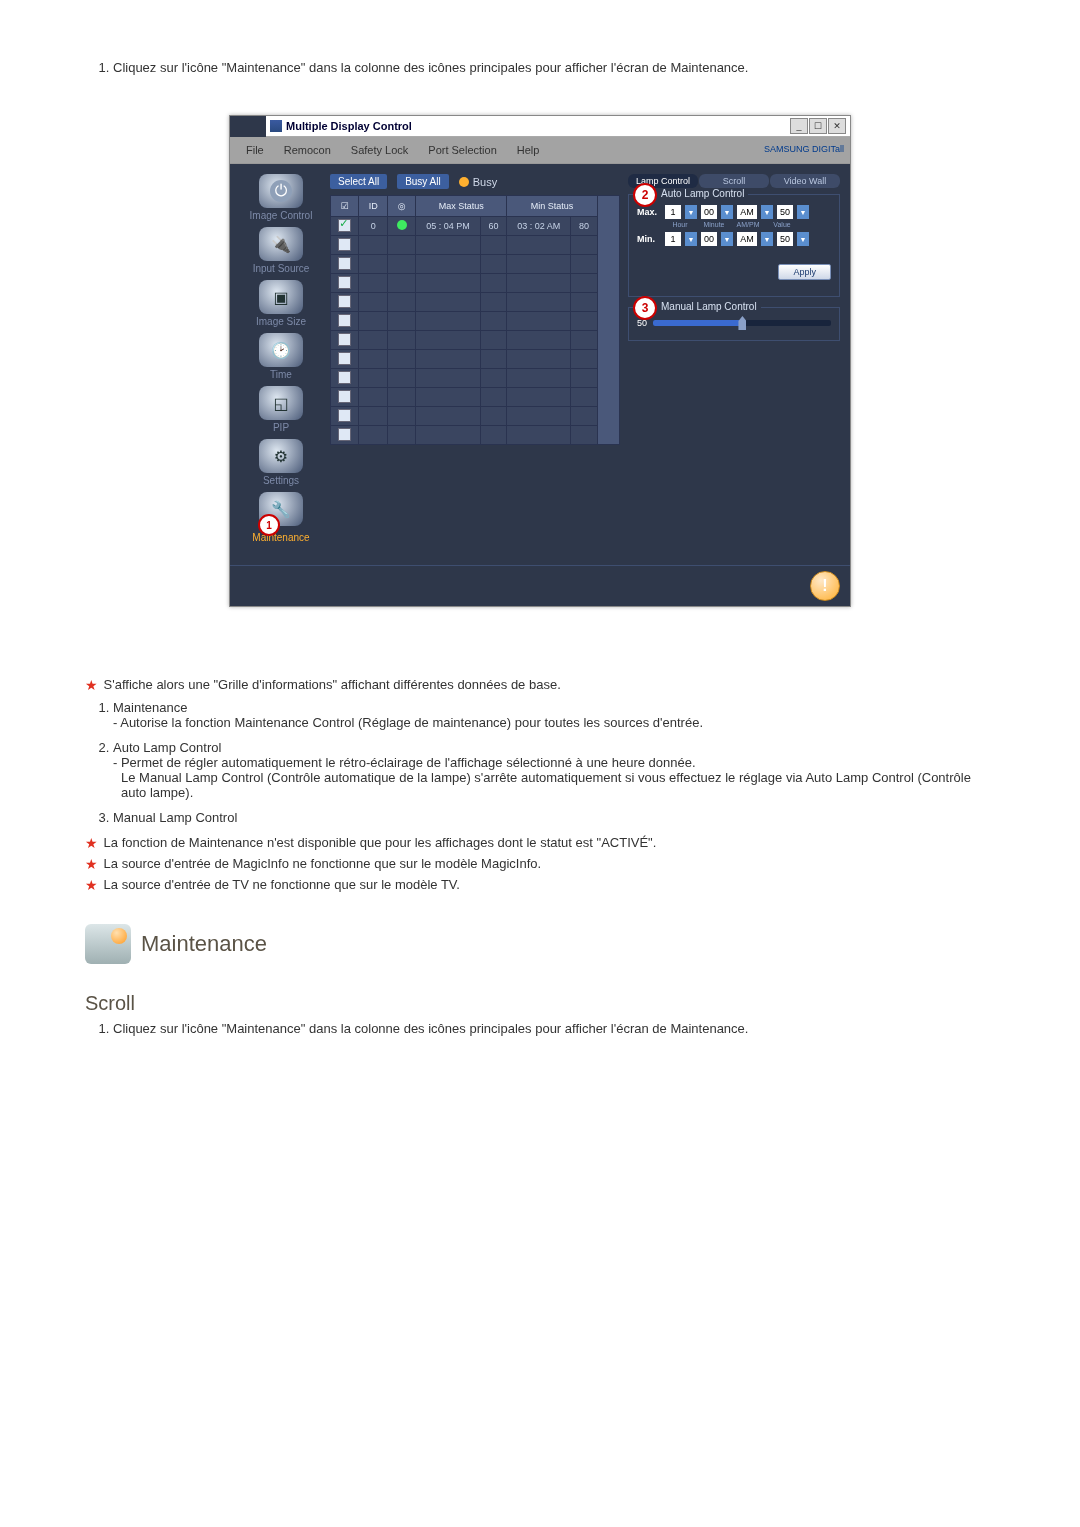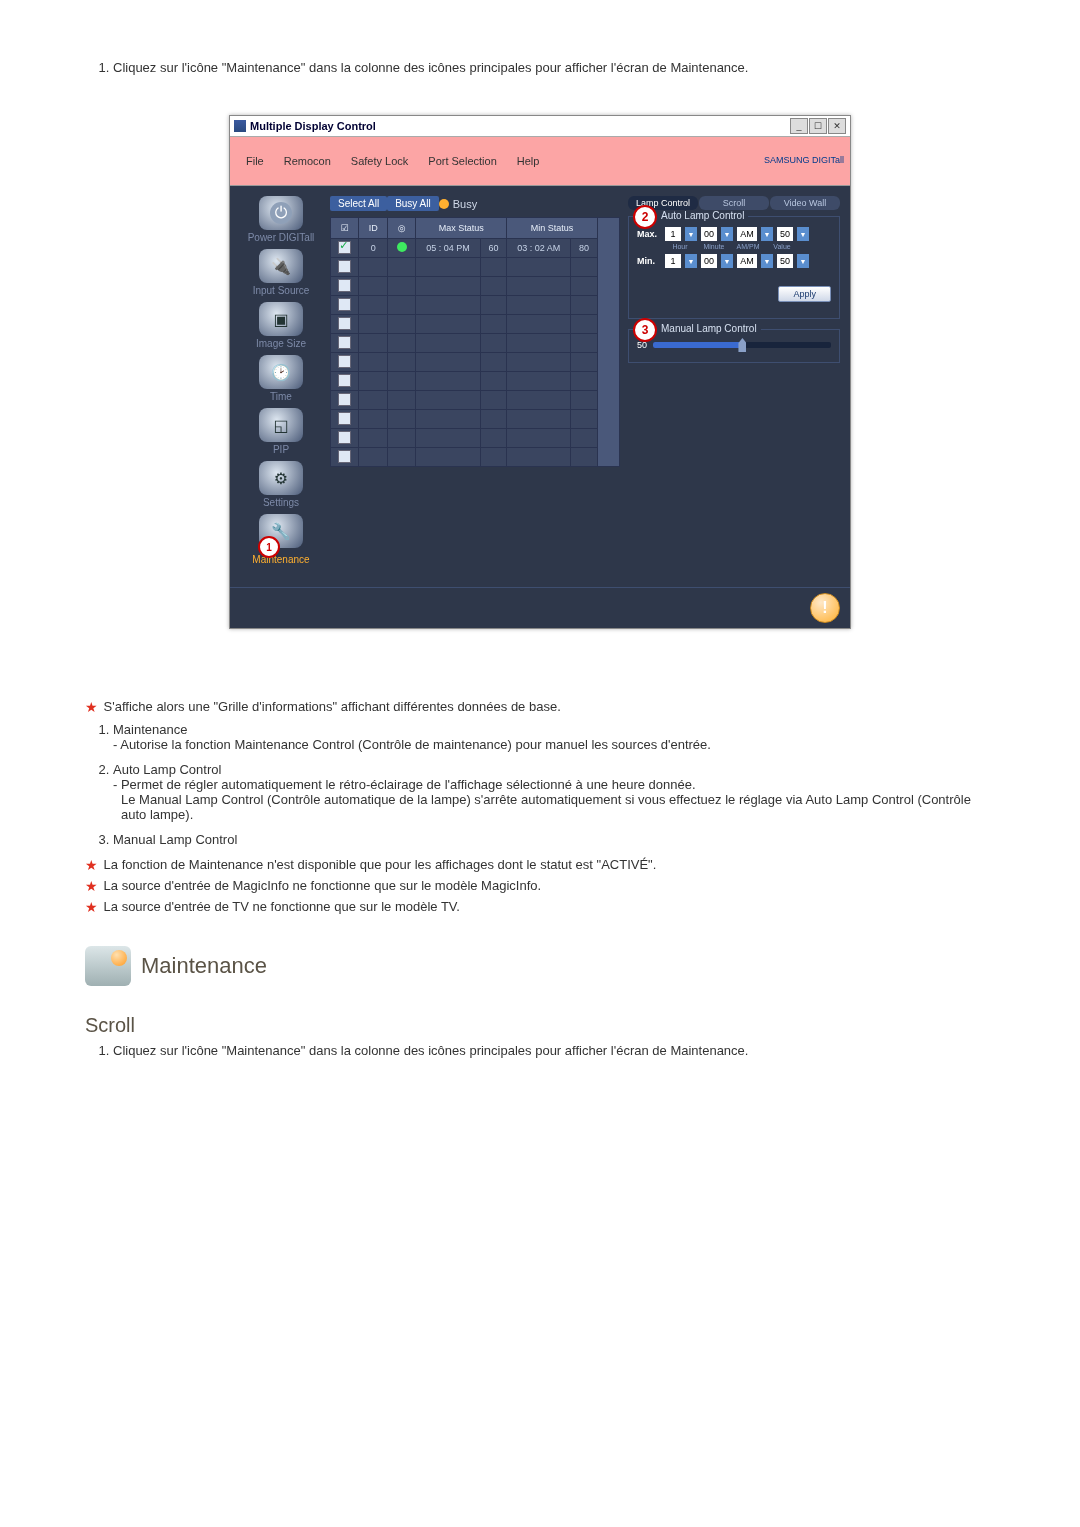--- a/index.html
+++ b/index.html
@@ -1,35 +1,35 @@
 <!DOCTYPE html>
 <html><head>
 <meta charset="utf-8">
 <style>
 body { margin:0; padding:0; font-family:Arial,Helvetica,sans-serif; font-size:13px; color:#333; background:#fff; width:1080px; }
 .page { padding:60px 85px 80px 85px; }
 .intro-list { margin:0 0 40px 0; padding-left:28px; list-style:decimal; }
 .screenshot { width:620px; margin:0 auto 70px auto; background:#2e374a; border:1px solid #888; box-shadow:0 0 4px rgba(0,0,0,.3); font-size:11px; }
-.titlebar { background:#fff; display:flex; align-items:center; padding:2px 4px; border-bottom:1px solid #aaa; }
+.titlebar { background:#fff; display:flex; align-items:center; padding:2px 4px; border-bottom:1px solid #aaa;margin-left:36px; }
 .tb-icon { width:12px; height:12px; background:linear-gradient(#3a5aa0,#2a4a80); margin-right:4px; }
 .tb-title { flex:1; color:#003; font-weight:bold; }
 .wbtn { width:16px; height:14px; background:#ddd; border:1px solid #888; display:flex; align-items:center; justify-content:center; margin-left:1px; font-size:9px; }
-.menubar { background:#fca5a5; display:flex; padding:16px 6px; border-bottom:1px solid #999; }
+.menubar { background:#a3a3a3; display:flex; padding:5px 6px; border-bottom:1px solid #999; }
 .mitem { padding:2px 10px; color:#333; }
 .brand { margin-left:auto; color:#003a8c; font-size:9px; padding-top:2px; }
 .inner { padding:10px; display:flex; gap:8px; }
 .sidebar { width:82px; }
 .sitem { text-align:center; color:#7d8aa8; font-size:10px; margin-bottom:6px; }
 .sitem.active { color:#ffb030; }
 .sicon { width:44px; height:34px; margin:0 auto 2px; background:radial-gradient(circle at 40% 35%, #dde6f0, #4a5a78); border-radius:8px; display:flex; align-items:center; justify-content:center; font-size:16px; color:#233; }
 .sicon.power { background:radial-gradient(circle at 40% 35%, #dde6f0, #4a5a78); }
 .sicon .inneri { width:22px; height:22px; border-radius:50%; background:#8fa0b8; display:flex; align-items:center; justify-content:center; color:#fff; }
 .badge1 { position:relative; left:18px; top:-14px; width:18px; height:18px; border-radius:50%; background:#fff; border:2px solid #c00; color:#c00; display:flex; align-items:center; justify-content:center; font-weight:bold; margin-bottom:-18px; }
 .mid { flex:1; }
-.btnrow { display:flex; align-items:center; margin-bottom:6px; }
+.btnrow { display:flex; gap:10px; align-items:center; margin-bottom:6px; }
 .smallbtn { background:#3c5f9f; color:#fff; padding:2px 8px; border-radius:2px; font-size:10px; }
 .busy { display:flex; align-items:center; gap:4px; color:#cfd8e8; }
 .busy-dot { width:10px; height:10px; border-radius:50%; background:#ffb030; }
 table.grid { border-collapse:collapse; width:100%; background:#3a4560; color:#c6d2e6; }
 table.grid th { background:#4a587a; color:#e6edf8; font-weight:normal; padding:2px 4px; border:1px solid #2a3350; font-size:9px; height:16px; }
 table.grid td { border:1px solid #2a3350; padding:0; height:18px; text-align:center; font-size:9px; }
 .chk { width:11px; height:11px; background:#dfe8f5; border:1px solid #667; display:inline-block; }
 .chk.c { position:relative; }
 .chk.c:after { content:"✓"; position:absolute; left:0; top:-3px; color:#1a4; font-size:11px; }
 .ledcell .led { width:10px; height:10px; border-radius:50%; background:#3eea60; display:inline-block; }
@@ -91,21 +91,21 @@
       <div class="mitem">Port Selection</div>
       <div class="mitem">Help</div>
       <div class="brand">SAMSUNG DIGITall</div>
     </div>
 
     <div class="inner">
 
       <div class="sidebar">
         <div class="sitem"><div class="sicon power">
               <div class="inneri">⏻</div>
-            </div><span>Power DIGITall</span></div>
+            </div><span>Image Control</span></div>
         <div class="sitem"><div class="sicon">🔌</div><span>Input Source</span></div>
         <div class="sitem"><div class="sicon">▣</div><span>Image Size</span></div>
         <div class="sitem"><div class="sicon">🕑</div><span>Time</span></div>
         <div class="sitem"><div class="sicon">◱</div><span>PIP</span></div>
         <div class="sitem"><div class="sicon">⚙</div><span>Settings</span></div>
         <div class="sitem active">
           <div class="sicon">🔧</div>
           <div class="badge1">1</div>
           <span>Maintenance</span>
         </div>
@@ -303,21 +303,21 @@
     </div>
   </div>
 
   <div class="notes">
     <div class="star-line">
         <span class="star">★</span>
         <span>S'affiche alors une "Grille d'informations" affichant différentes données de base.</span>
       </div>
     <ol class="numlist">
       <li><span>Maintenance</span>
-        <div class="desc">- Autorise la fonction Maintenance Control (Contrôle de maintenance) pour manuel les sources d'entrée.</div>
+        <div class="desc">- Autorise la fonction Maintenance Control (Réglage de maintenance) pour toutes les sources d'entrée.</div>
       </li>
       <li><span>Auto Lamp Control</span>
         <div class="desc">- Permet de régler automatiquement le rétro-éclairage de l'affichage sélectionné à une heure donnée.</div>
         <div class="desc" style="margin-left:8px">Le Manual Lamp Control (Contrôle automatique de la lampe) s'arrête automatiquement si vous effectuez le réglage via Auto Lamp Control (Contrôle auto lampe).</div>
       </li>
       <li><span>Manual Lamp Control</span>
       </li>
     </ol>
     <div class="star-line">
         <span class="star">★</span>

